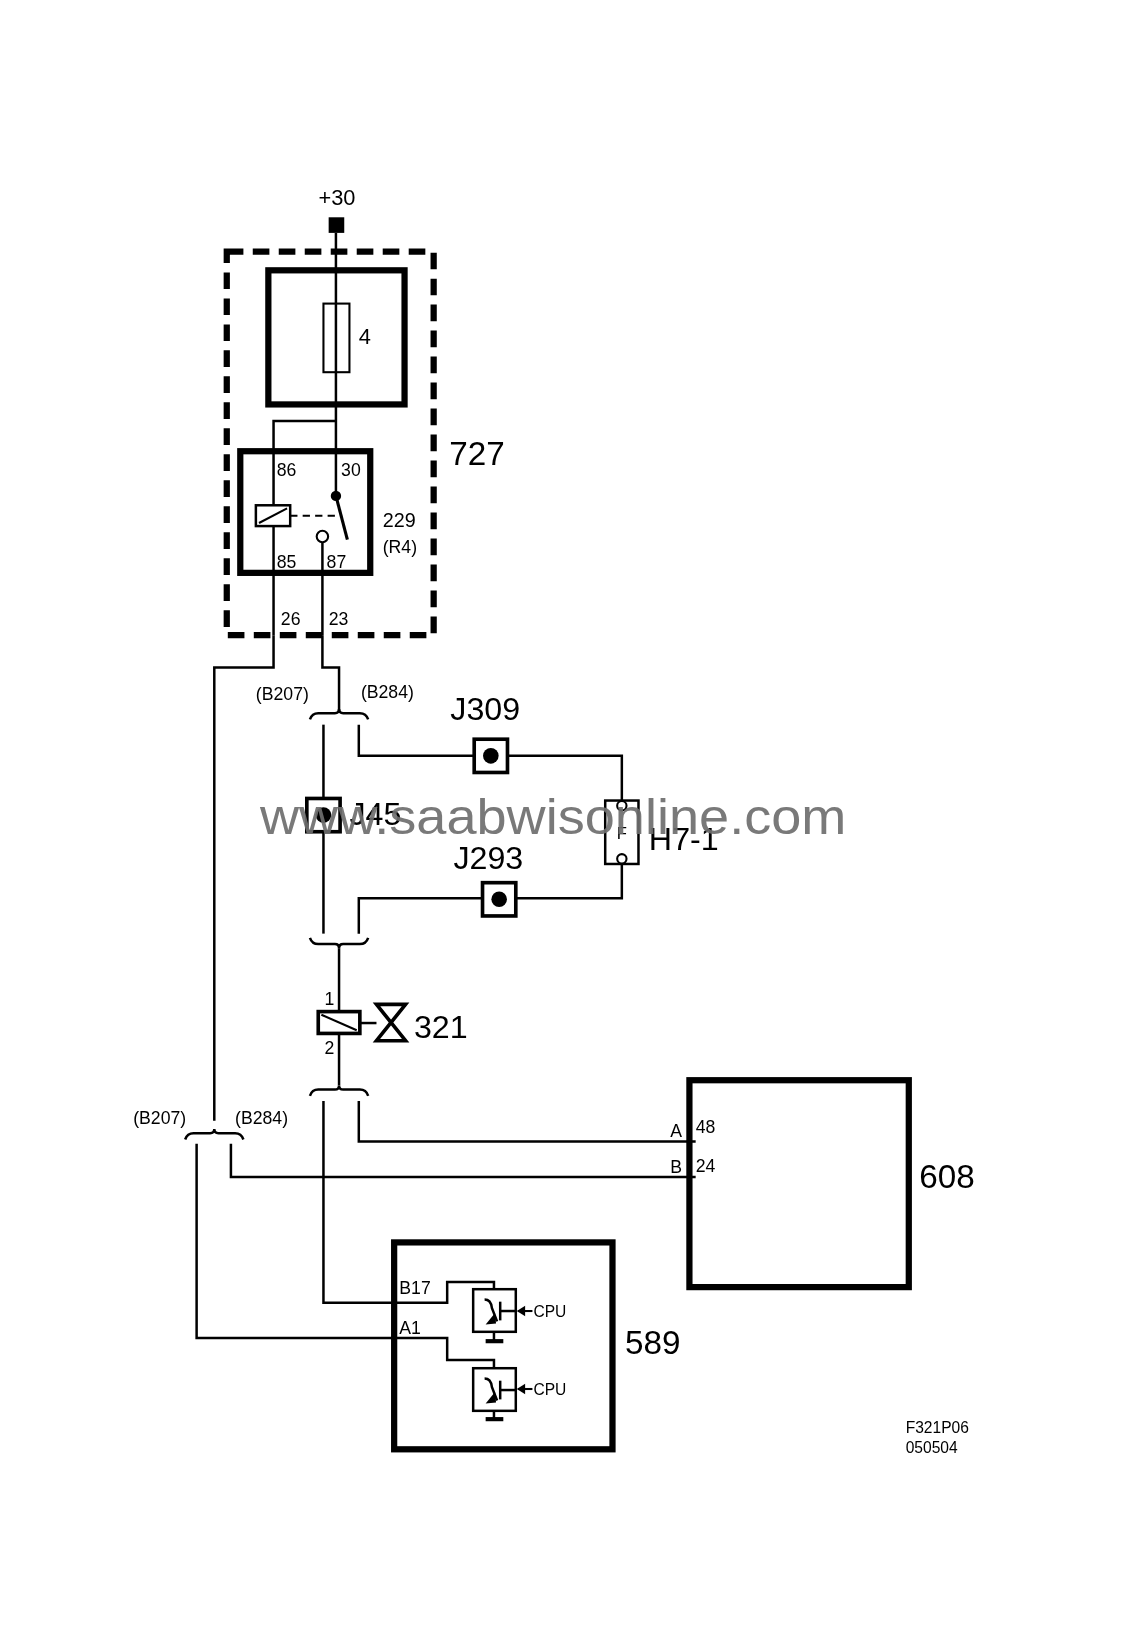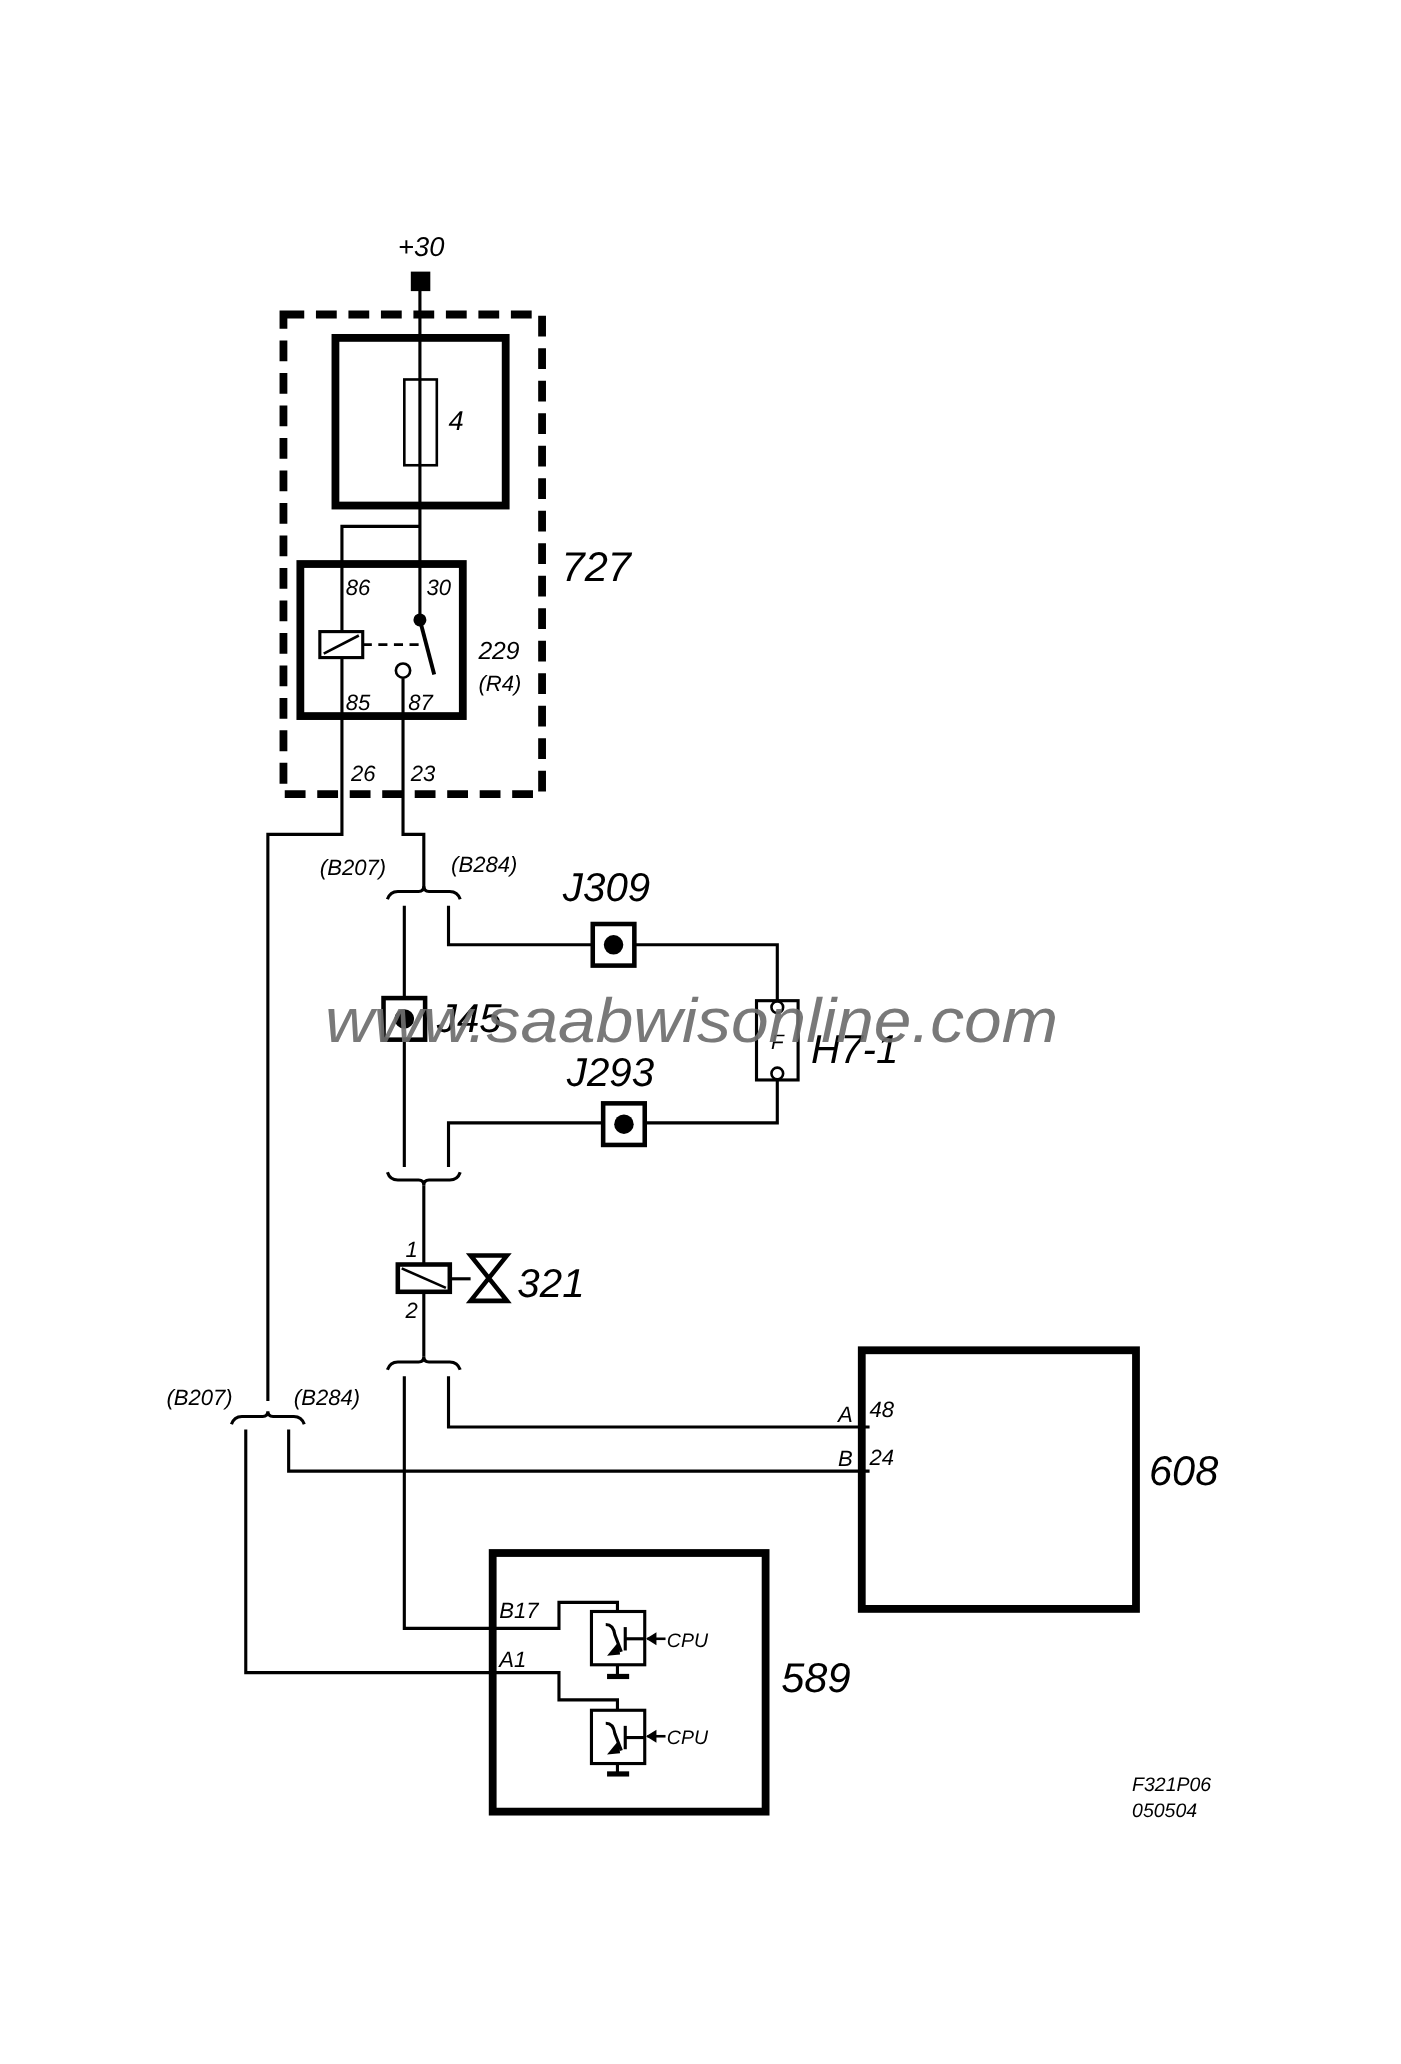--- a/index.html
+++ b/index.html
@@ -1,17 +1,17 @@
 <!DOCTYPE html>
 <html><head>
 <meta charset="utf-8">
 <style>
   html, body { margin: 0; padding: 0; background: #ffffff; }
   body { width: 1121px; height: 1651px; overflow: hidden; }
-  #canvas { position: absolute; left: 0; top: 0; width: 1121px; height: 1651px; font-style: italic; }
+  #canvas { position: absolute; left: 0; top: 0; width: 1121px; height: 1651px; }
   svg { display: block; }
   .t { font-family: "Liberation Sans", "DejaVu Sans", sans-serif; fill: #000; }
   .wm { font-family: "Liberation Sans", "DejaVu Sans", sans-serif; fill: #6e6e6e; fill-opacity: 0.92; }
   .w { stroke: #000; stroke-width: 2.4; fill: none; }
   .thick { stroke: #000; stroke-width: 6; fill: none; }
   .dash { stroke: #000; stroke-width: 6; fill: none; stroke-dasharray: 16 9; }
 </style>
 </head>
 <body>
 

